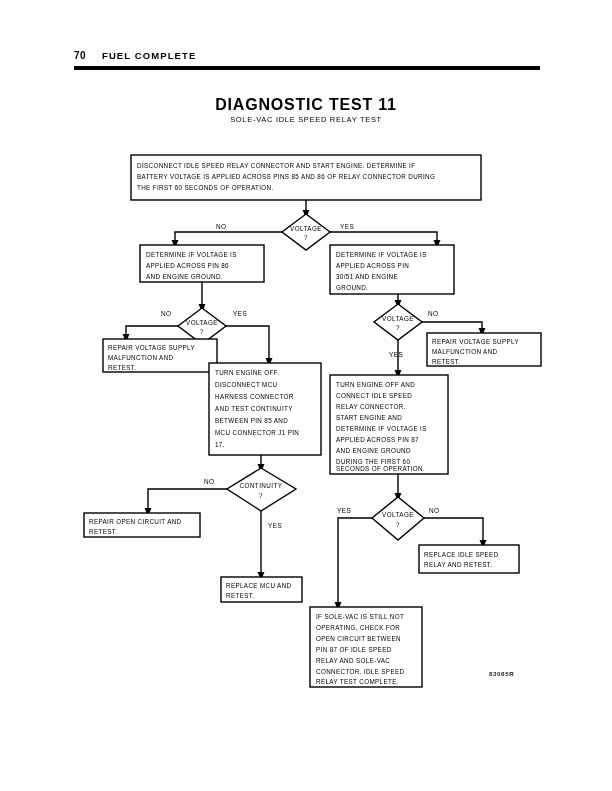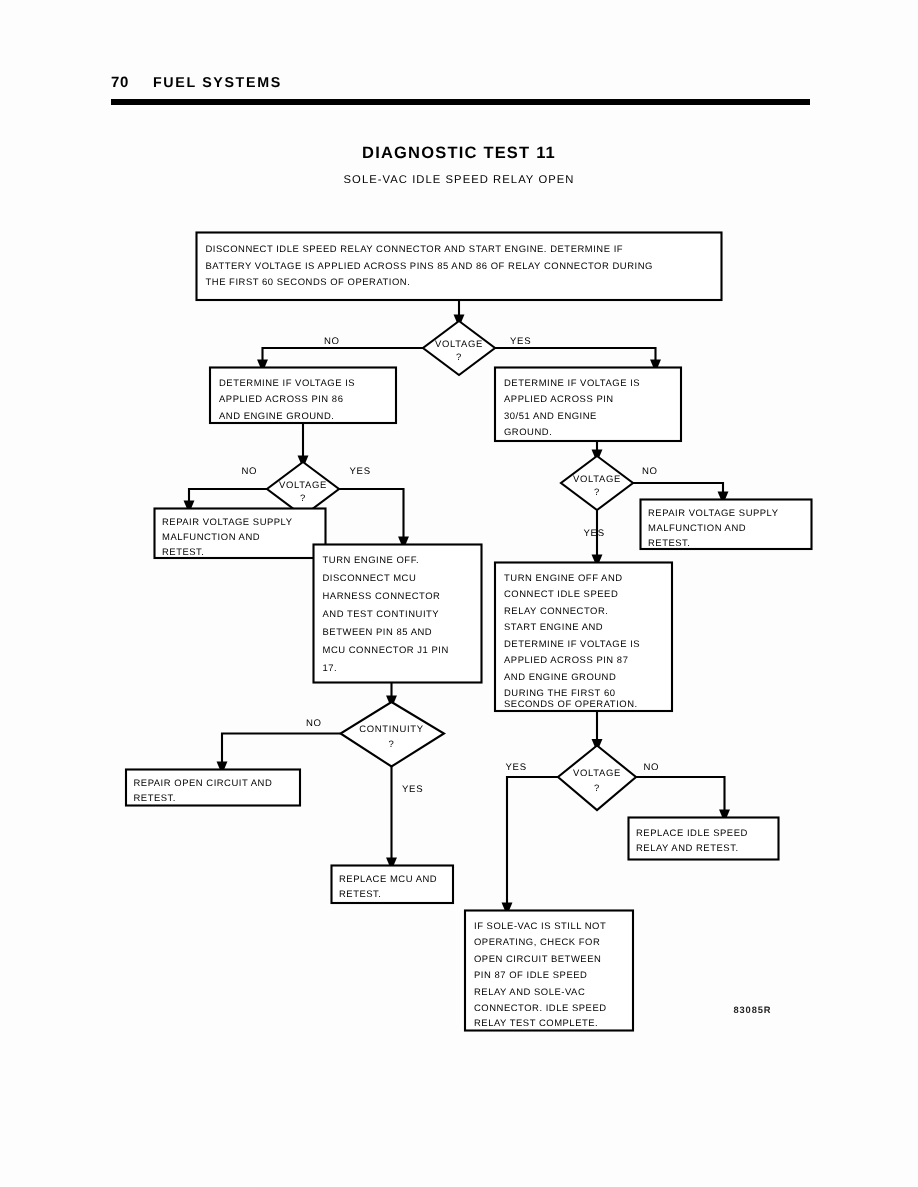--- a/index.html
+++ b/index.html
@@ -52,21 +52,21 @@
     height: 4px;
     background: #000000;
   }
   
   .doc-title {
     position: absolute;
     left: 0;
     top: 96px;
     width: 612px;
     text-align: center;
-    font-size: 11px;
+    font-size: 16px;
     font-weight: bold;
     letter-spacing: 0.8px;
   }
   .doc-subtitle {
     position: absolute;
     left: 0;
     top: 115px;
     width: 612px;
     text-align: center;
     font-size: 7.5px;
@@ -125,26 +125,26 @@
     color: #222222;
   }
 </style>
 </head>
 <body>
 
 <div class="page">
 
   <div class="header">
     <span class="header-page-num">70</span>
-    <span class="header-section">FUEL SYSTEMS</span>
+    <span class="header-section">FUEL COMPLETE</span>
     <div class="header-rule"></div>
   </div>
 
   <div class="doc-title">DIAGNOSTIC TEST 11</div>
-  <div class="doc-subtitle">SOLE-VAC IDLE SPEED RELAY OPEN</div>
+  <div class="doc-subtitle">SOLE-VAC IDLE SPEED RELAY TEST</div>
 
   <div class="chart-wrap">
     <svg class="flow" viewBox="0 0 612 791" xmlns="http://www.w3.org/2000/svg">
       <defs>
         <marker id="arrow" markerWidth="7" markerHeight="7" refX="3.1" refY="3" orient="auto" markerUnits="strokeWidth">
           <path d="M0,0.4 L6.2,3 L0,5.6 z" fill="#000000"></path>
         </marker>
       </defs>
 
       <g>

